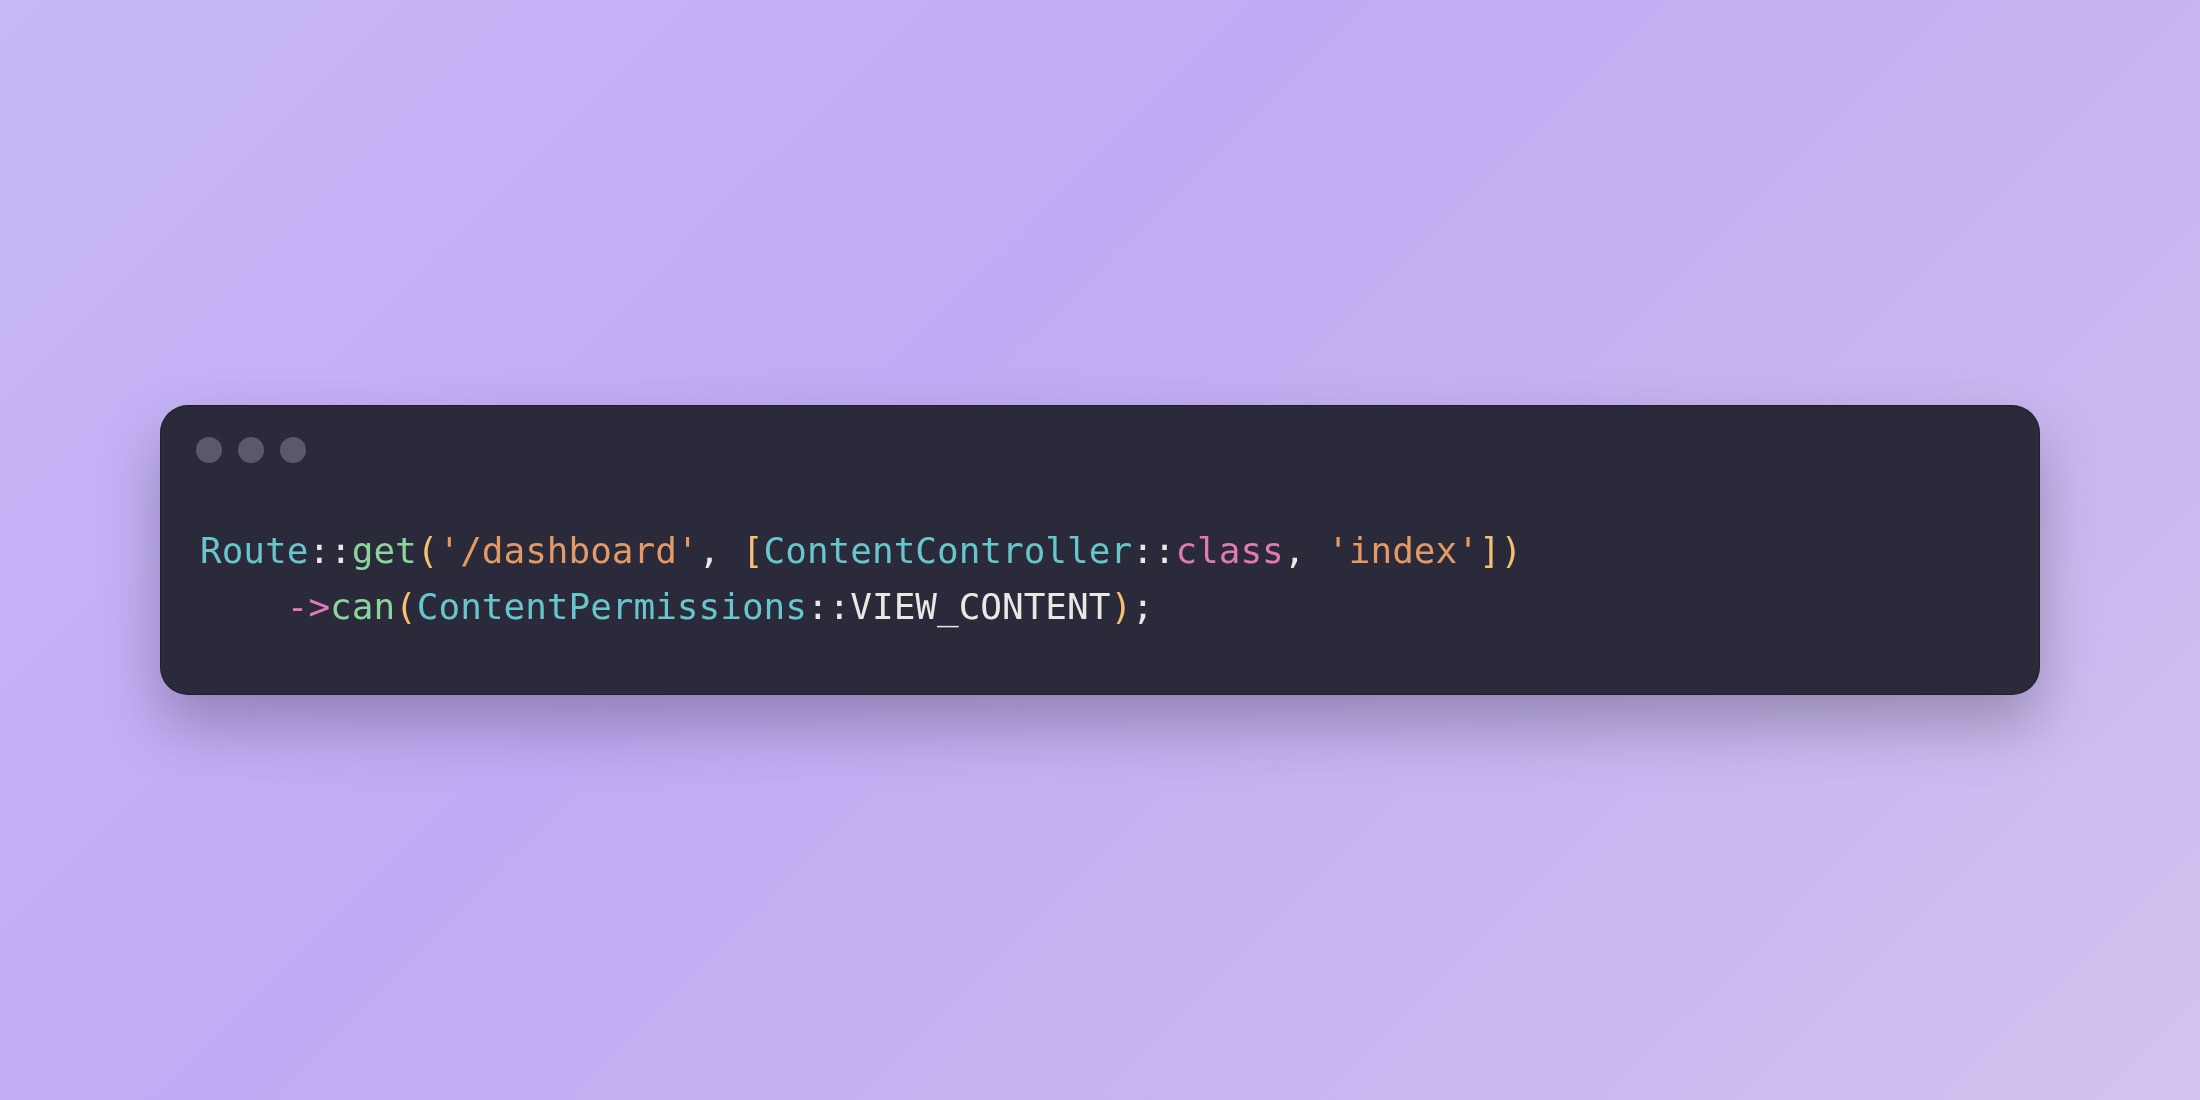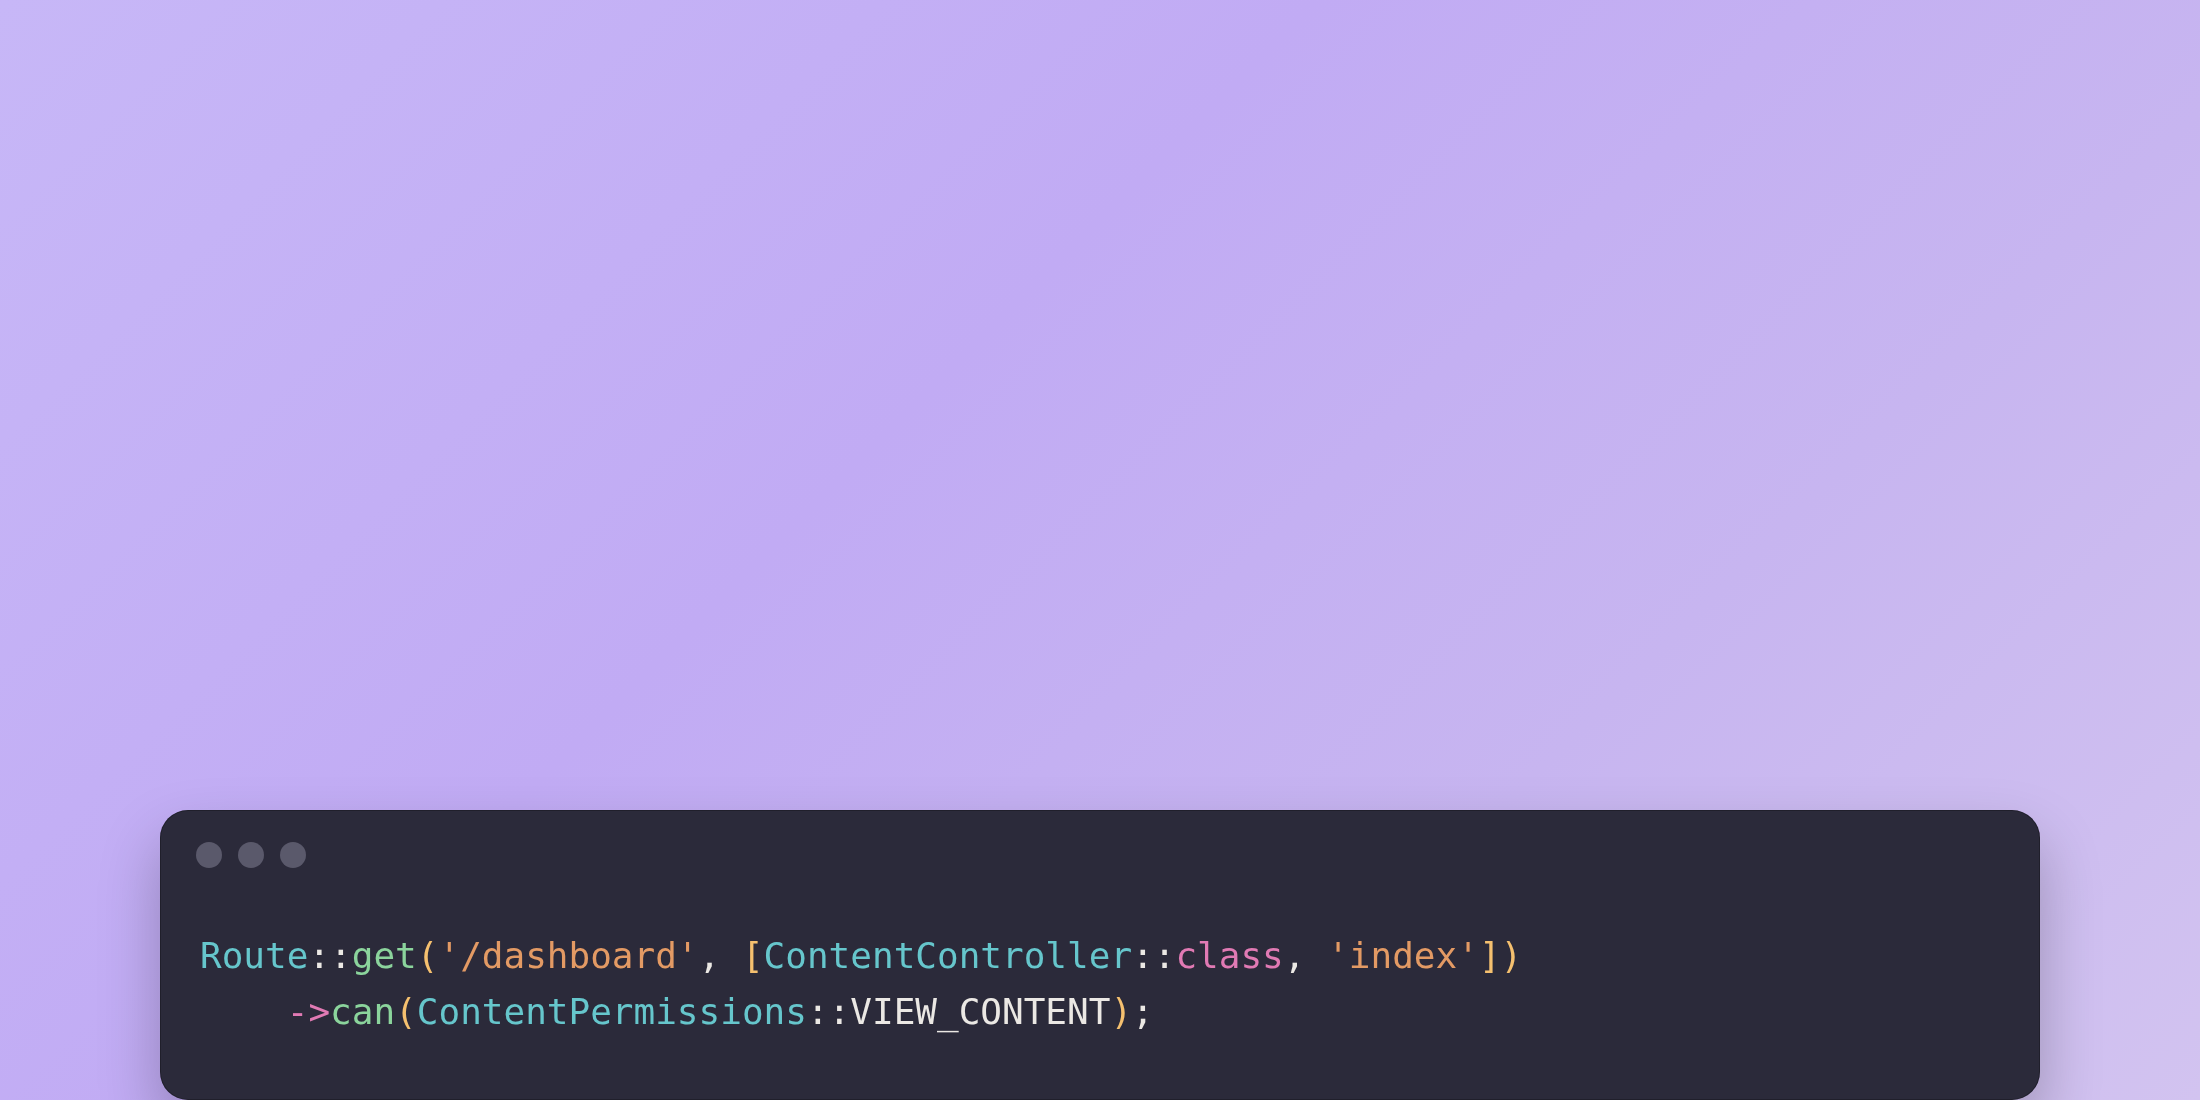--- a/index.html
+++ b/index.html
@@ -7,21 +7,21 @@
     padding: 0;
     width: 2200px;
     height: 1100px;
     overflow: hidden;
   }
   .bg {
     width: 100%;
     height: 100%;
     background: linear-gradient(135deg, #c7b7f7 0%, #c1abf4 40%, #c7b5f0 70%, #d2c3f0 100%);
     display: flex;
-    align-items: flex-end;
+    align-items: center;
     justify-content: center;
   }
   .window {
     width: 1880px;
     background: #2b2a3a;
     border-radius: 28px;
     box-shadow: 0 30px 60px rgba(0,0,0,0.25), 0 0 0 1px rgba(0,0,0,0.25) inset;
     padding-bottom: 60px;
     box-sizing: border-box;
   }

